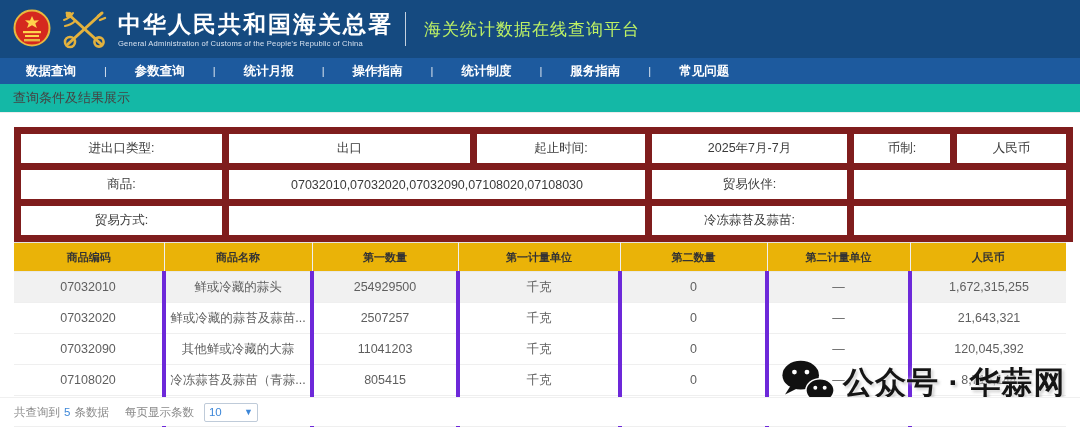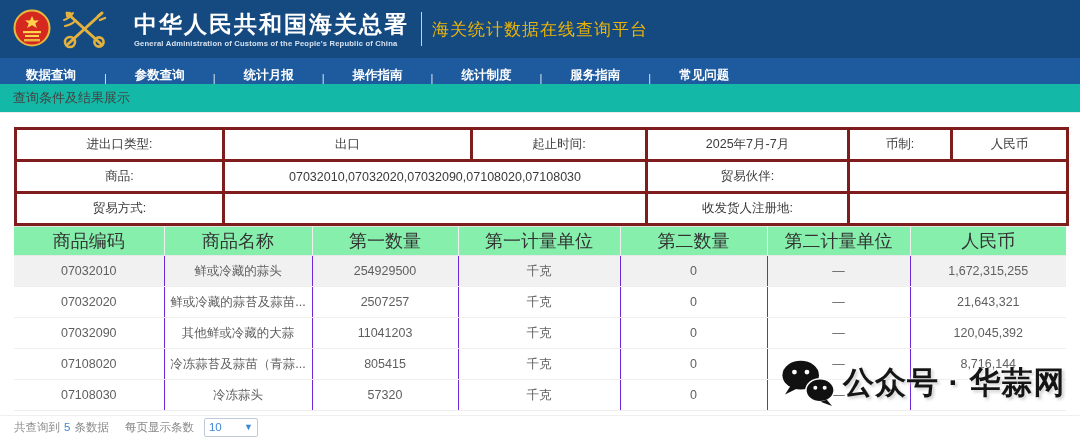--- a/index.html
+++ b/index.html
@@ -9,68 +9,68 @@
     font-family:"Liberation Sans","DejaVu Sans",sans-serif;
     -webkit-font-smoothing:antialiased;
   }
   
   .top-header{
     height:58px;background:#154a80;display:flex;align-items:center;
     padding-left:12px;box-sizing:border-box;
   }
   .emblem{width:40px;height:40px;flex:0 0 auto;}
   .customs-sym{width:52px;height:46px;margin-left:6px;flex:0 0 auto;}
-  .title-block{margin-left:24px;color:#fff;}
+  .title-block{margin-left:8px;color:#fff;}
   .title-cn{font-size:23px;font-weight:bold;letter-spacing:2px;line-height:26px;}
-  .title-en{font-size:7.6px;color:#d7e2f0;letter-spacing:.2px;margin-top:2px;font-weight:bold;}
+  .title-en{font-size:7.6px;color:#d7e2f0;letter-spacing:.2px;margin-top:2px;}
   .v-divider{width:1px;height:34px;background:rgba(255,255,255,.75);margin:0 10px 0 12px;}
-  .platform-title{color:#eab308;font-size:17px;letter-spacing:1px;}
+  .platform-title{color:#bef264;font-size:17px;letter-spacing:1px;margin-left:8px;}
   
   .nav-bar{
-    height:26px;background:#1d5a9e;display:flex;align-items:flex-end;
+    height:26px;background:#1d5a9e;display:flex;align-items:center;
     color:#fff;font-size:12.5px;font-weight:bold;padding-left:22px;
   }
   .nav-item{padding:0 4px;cursor:pointer;white-space:nowrap;}
   .nav-sep{color:rgba(255,255,255,.85);margin:0 24px;font-weight:normal;font-size:11px;}
   
   .breadcrumb{
     height:28px;display:flex;align-items:center;padding-left:13px;
     font-size:13px;color:#444;border-bottom:1px solid #ececec;background:#14b8a6;
   }
   
   .main{padding:14px 14px 0 14px;}
   table{border-collapse:collapse;width:1052px;table-layout:fixed;}
   
   .query-table td{
-    border:3px solid #7f1d1d;height:27px;text-align:center;
+    border:7px solid #7f1d1d;height:27px;text-align:center;
     font-size:12.5px;color:#3a3a3a;overflow:hidden;white-space:nowrap;
   }
   
   .actions{display:flex;justify-content:flex-end;align-items:center;
     height:20px;margin:9px 0 9px 0;gap:26px;}
   .action-link{display:flex;align-items:center;gap:5px;color:#5598e8;
     font-size:12.5px;cursor:pointer;}
   .action-link svg{display:block;}
   
   .result-table th{
-    height:26px;font-size:18px;color:#333;font-weight:normal;
+    height:26px;font-size:11px;color:#333;font-weight:bold;
     border-top:1px solid #e3e3e3;border-bottom:1px solid #e8e8e8;
-    border-right:1px solid #efefef;background:#86efac;
+    border-right:1px solid #efefef;background:#eab308;
   }
   .result-table th:last-child{border-right:none;}
   .result-table td{
     height:28px;text-align:center;font-size:12.5px;color:#5f5f5f;
-    border-bottom:1px solid #efefef;border-right:1px solid #6d28d9;
+    border-bottom:1px solid #efefef;border-right:4px solid #6d28d9;
     white-space:nowrap;overflow:hidden;
   }
   .result-table td:last-child{border-right:none;}
   .result-table tr.alt td{background:#f1f1f1;}
   
   .footer{
-    position:absolute;left:0;bottom:0;width:1080px;height:23px;
+    position:absolute;left:0;bottom:12px;width:1080px;height:29px;
     display:flex;align-items:center;justify-content:space-between;
     padding:0 14px;box-sizing:border-box;font-size:11.5px;color:#8a8a8a;
     border-top:1px solid #f0f0f0;background:#fff;
   }
   .footer-left{display:flex;align-items:center;gap:4px;}
   .count-blue{color:#3d87d8;}
   .per-page-select{
     display:inline-flex;align-items:center;justify-content:space-between;
     border:1px solid #bfcbd9;border-radius:2px;width:44px;height:17px;
     padding:0 4px;margin-left:6px;color:#3d87d8;cursor:pointer;background:#fff;
@@ -164,21 +164,21 @@
     </tr>
     <tr>
       <td>商品:</td>
       <td colspan="2">07032010,07032020,07032090,07108020,07108030</td>
       <td>贸易伙伴:</td>
       <td colspan="2"></td>
     </tr>
     <tr>
       <td>贸易方式:</td>
       <td colspan="2"></td>
-      <td>收发货人注册地:</td>
+      <td>冷冻蒜苔及蒜苗:</td>
       <td colspan="2"></td>
     </tr>
   </tbody>
     </table>
 
 
   <table class="result-table">
     <colgroup>
       <col style="width:150px">
         <col style="width:148px">

